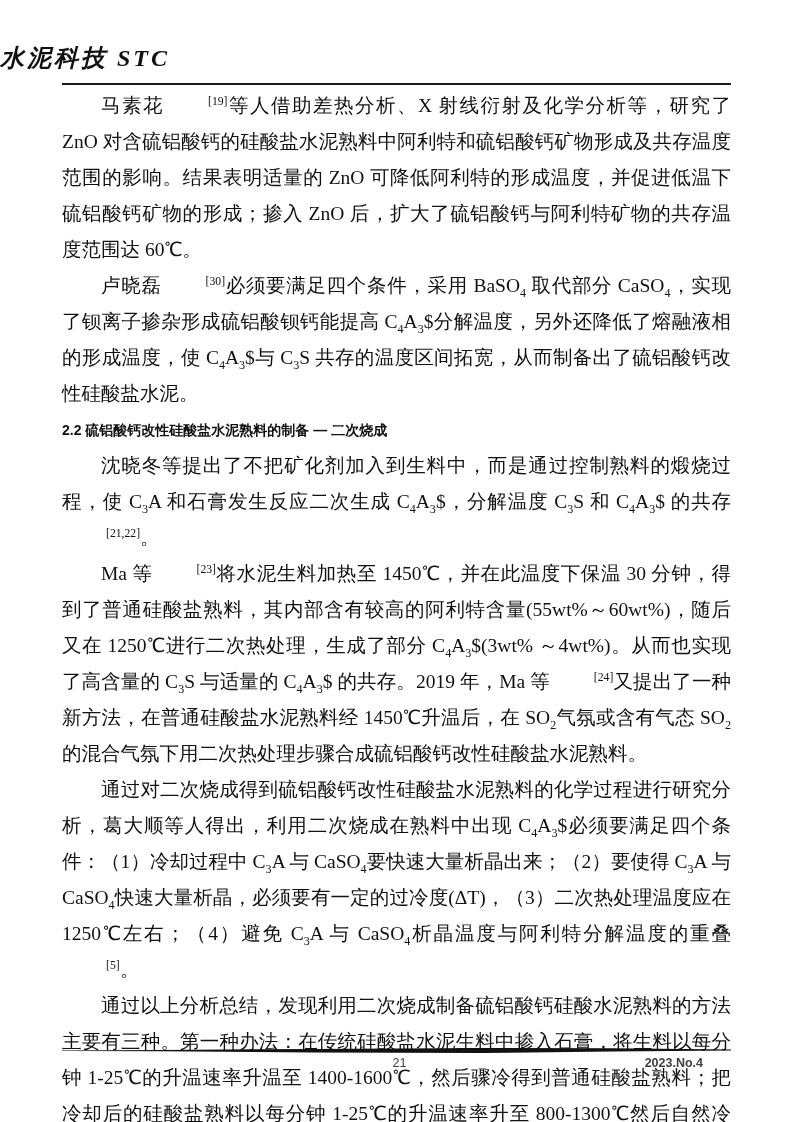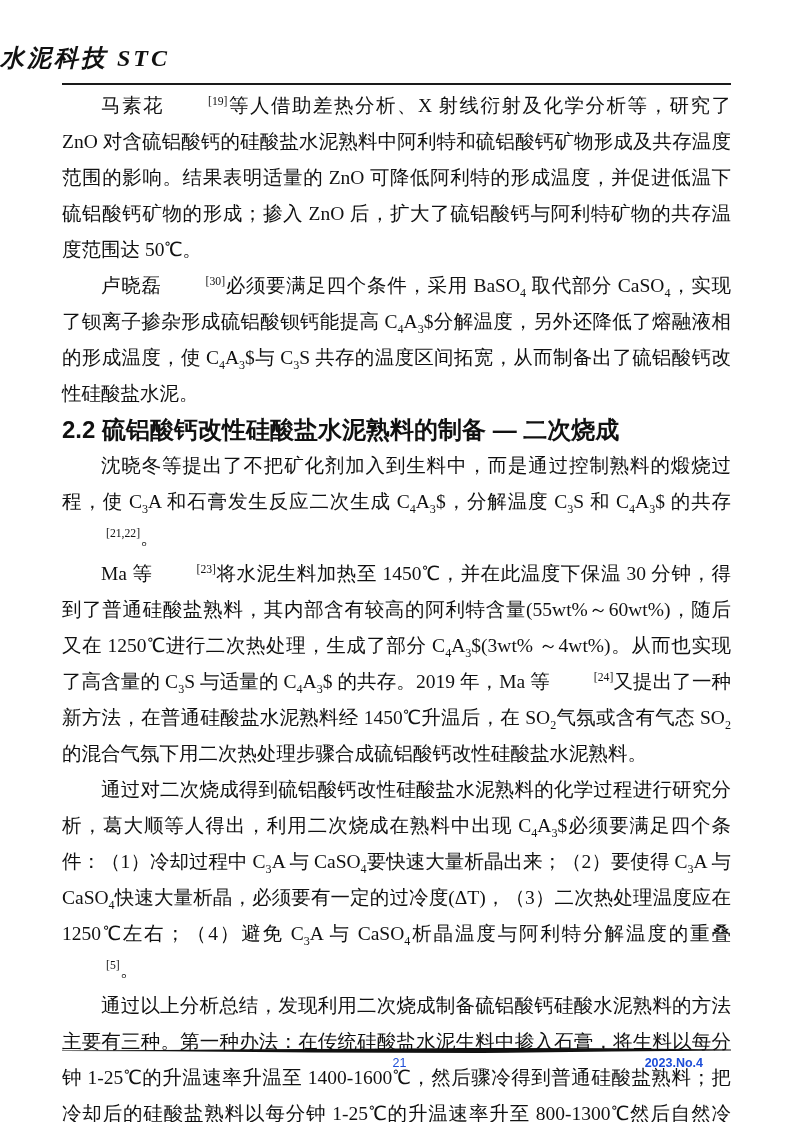--- a/index.html
+++ b/index.html
@@ -47,21 +47,21 @@
   }
   .para {
     margin: 0;
     text-indent: 2em;
   }
   .heading {
     margin: 0;
     text-indent: 0;
     font-weight: 700;
     font-family: "Liberation Sans", sans-serif;
-    font-size: 24px;
+    font-size: 14px;
   }
   .doc-body sup {
     font-size: 0.6em;
     line-height: 0;
     vertical-align: super;
     padding-left: 44px;
   }
   .doc-body sub {
     font-size: 0.62em;
     line-height: 0;
@@ -75,21 +75,21 @@
     height: 10px;
   }
   .footer {
     position: absolute;
     left: 68px;
     right: 62px;
     top: 1056px;
     height: 20px;
     font-family: "Liberation Sans", sans-serif;
     font-size: 12.5px;
-    color: #1d4ed8;
+    color: #404040;
   }
   .page-number {
     position: absolute;
     left: 0;
     right: 0;
     text-align: center;
   }
   .issue {
     position: absolute;
     right: 28px;
@@ -100,21 +100,21 @@
 </head>
 <body>
 
 <div class="page">
 
   <div class="journal-title">水泥科技 STC</div>
 
   <div class="header-rule"></div>
 
   <div class="doc-body" id="doc-body">
-      <p class="para"><span>马素花</span><sup>[19]</sup><span>等人借助差热分析、X 射线衍射及化学分析等，研究了 ZnO 对含硫铝酸钙的硅酸盐水泥熟料中阿利特和硫铝酸钙矿物形成及共存温度范围的影响。结果表明适量的 ZnO 可降低阿利特的形成温度，并促进低温下硫铝酸钙矿物的形成；掺入 ZnO 后，扩大了硫铝酸钙与阿利特矿物的共存温度范围达 50℃。</span></p>
+      <p class="para"><span>马素花</span><sup>[19]</sup><span>等人借助差热分析、X 射线衍射及化学分析等，研究了 ZnO 对含硫铝酸钙的硅酸盐水泥熟料中阿利特和硫铝酸钙矿物形成及共存温度范围的影响。结果表明适量的 ZnO 可降低阿利特的形成温度，并促进低温下硫铝酸钙矿物的形成；掺入 ZnO 后，扩大了硫铝酸钙与阿利特矿物的共存温度范围达 60℃。</span></p>
       <p class="para"><span>卢晓磊</span><sup>[30]</sup><span>必须要满足四个条件，采用 BaSO</span><sub>4</sub><span> 取代部分 CaSO</span><sub>4</sub><span>，实现了钡离子掺杂形成硫铝酸钡钙能提高 C</span><sub>4</sub><span>A</span><sub>3</sub><span>$分解温度，另外还降低了熔融液相的形成温度，使 C</span><sub>4</sub><span>A</span><sub>3</sub><span>$与 C</span><sub>3</sub><span>S 共存的温度区间拓宽，从而制备出了硫铝酸钙改性硅酸盐水泥。</span></p>
       <p class="heading"><span>2.2 硫铝酸钙改性硅酸盐水泥熟料的制备 — 二次烧成</span></p>
       <p class="para"><span>沈晓冬等提出了不把矿化剂加入到生料中，而是通过控制熟料的煅烧过程，使 C</span><sub>3</sub><span>A 和石膏发生反应二次生成 C</span><sub>4</sub><span>A</span><sub>3</sub><span>$，分解温度 C</span><sub>3</sub><span>S 和 C</span><sub>4</sub><span>A</span><sub>3</sub><span>$ 的共存</span><sup>[21,22]</sup><span>。</span></p>
       <p class="para"><span>Ma 等</span><sup>[23]</sup><span>将水泥生料加热至 1450℃，并在此温度下保温 30 分钟，得到了普通硅酸盐熟料，其内部含有较高的阿利特含量(55wt%～60wt%)，随后又在 1250℃进行二次热处理，生成了部分 C</span><sub>4</sub><span>A</span><sub>3</sub><span>$(3wt% ～4wt%)。从而也实现了高含量的 C</span><sub>3</sub><span>S 与适量的 C</span><sub>4</sub><span>A</span><sub>3</sub><span>$ 的共存。2019 年，Ma 等</span><sup>[24]</sup><span>又提出了一种新方法，在普通硅酸盐水泥熟料经 1450℃升温后，在 SO</span><sub>2</sub><span>气氛或含有气态 SO</span><sub>2</sub><span>的混合气氛下用二次热处理步骤合成硫铝酸钙改性硅酸盐水泥熟料。</span></p>
       <p class="para"><span>通过对二次烧成得到硫铝酸钙改性硅酸盐水泥熟料的化学过程进行研究分析，葛大顺等人得出，利用二次烧成在熟料中出现 C</span><sub>4</sub><span>A</span><sub>3</sub><span>$必须要满足四个条件：（1）冷却过程中 C</span><sub>3</sub><span>A 与 CaSO</span><sub>4</sub><span>要快速大量析晶出来；（2）要使得 C</span><sub>3</sub><span>A 与 CaSO</span><sub>4</sub><span>快速大量析晶，必须要有一定的过冷度(ΔT)，（3）二次热处理温度应在 1250℃左右；（4）避免 C</span><sub>3</sub><span>A 与 CaSO</span><sub>4</sub><span>析晶温度与阿利特分解温度的重叠</span><sup>[5]</sup><span>。</span></p>
       <p class="para"><span>通过以上分析总结，发现利用二次烧成制备硫铝酸钙硅酸水泥熟料的方法主要有三种。第一种办法：在传统硅酸盐水泥生料中掺入石膏，将生料以每分钟 1-25℃的升温速率升温至 1400-1600℃，然后骤冷得到普通硅酸盐熟料；把冷却后的硅酸盐熟料以每分钟 1-25℃的升温速率升至 800-1300℃然后自然冷却，即可得到硫铝酸钙改性硅酸水泥熟料。第二种办法：同样是将掺石膏的硅酸盐生料以</span></p>
     </div>
 
   <svg class="footer-rule" viewBox="0 0 669 10" preserveAspectRatio="none">
     <polygon fill="#111111" points="0,4.6 100,3.9 250,3.0 420,2.0 550,2.3 669,3.4 669,4.6 550,5.6 420,7.0 250,6.4 100,5.3 0,5.1"></polygon>

